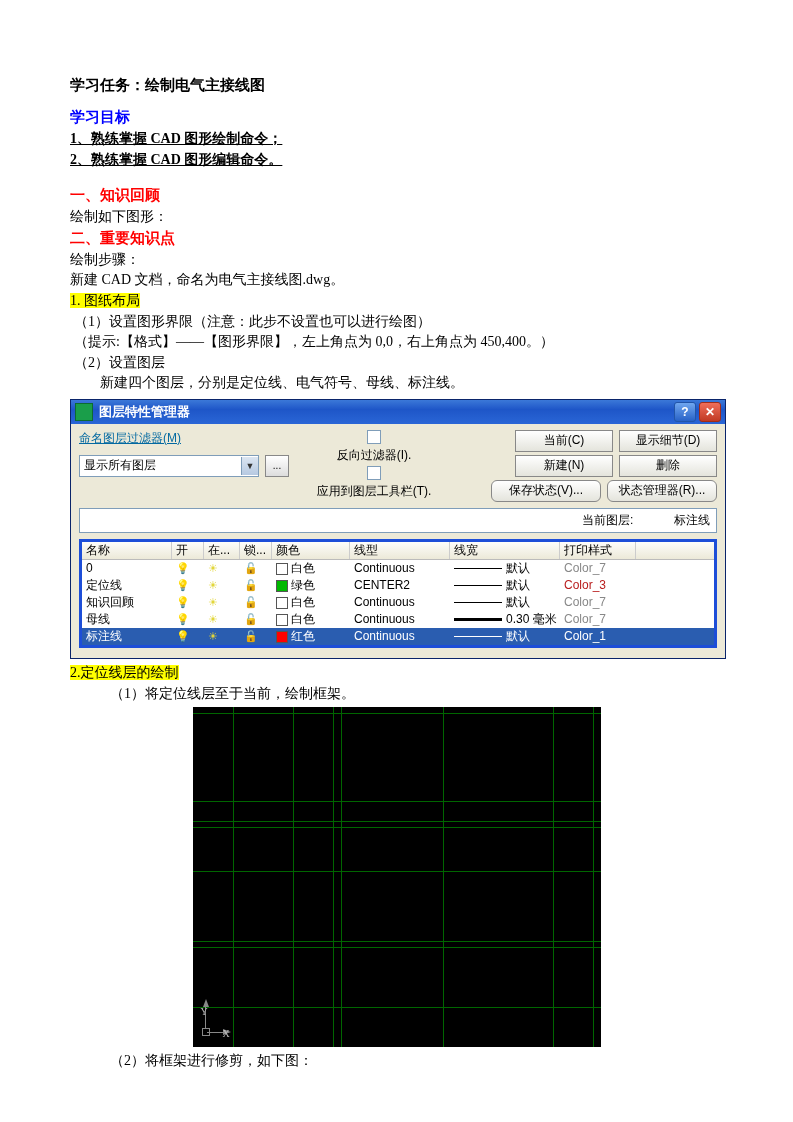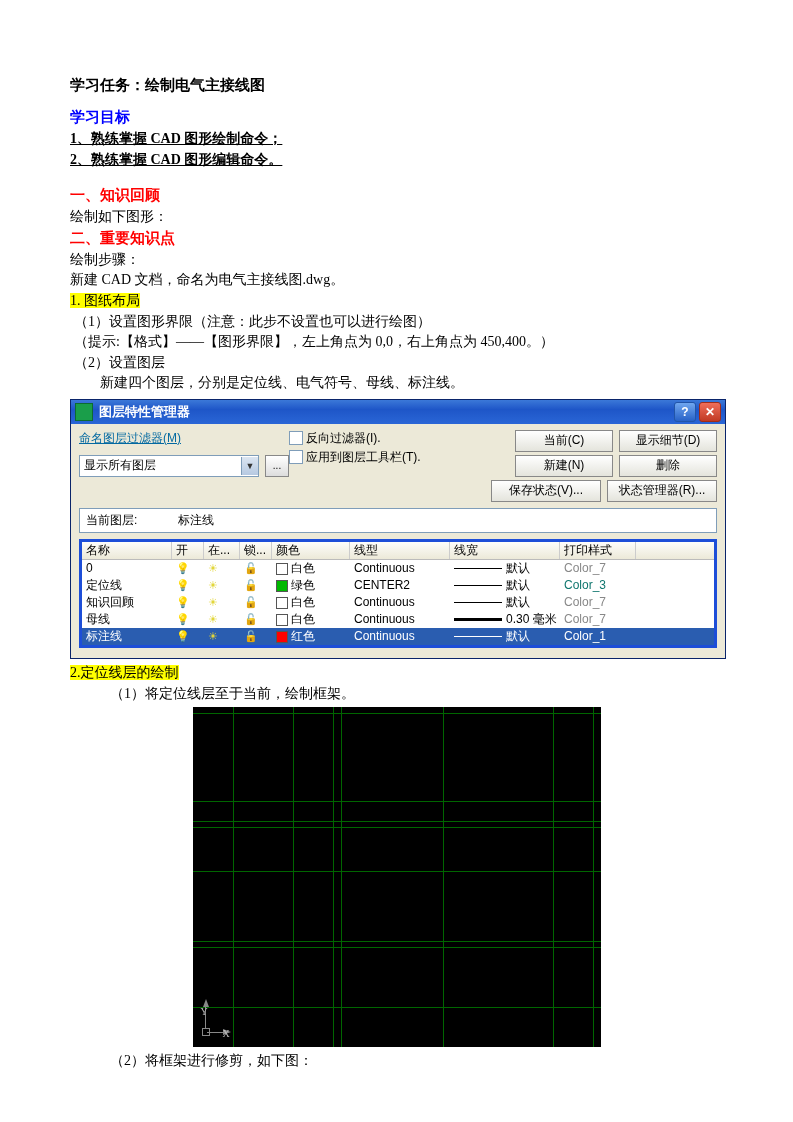--- a/index.html
+++ b/index.html
@@ -77,39 +77,39 @@
     display: flex; align-items: center; justify-content: center;
     font-size: 9px; color: #333;
   }
   .dots-btn {
     width: 22px; height: 20px;
     border: 1px solid #888;
     background: linear-gradient(to bottom, #fff, #ddd);
     display: flex; align-items: center; justify-content: center;
     font-size: 10px;
   }
-  .chk { display: flex; align-items: center; gap: 3px; font-size: 12px;}
+  .chk { display: flex; align-items: center; gap: 3px; font-size: 12px; flex-direction: column;}
   .chkbox { width: 12px; height: 12px; border: 1px solid #7f9db9; background: #fff; }
   .rbtn {
     width: 96px; height: 20px;
     border: 1px solid #888;
     background: linear-gradient(to bottom, #fff, #e4e4dc);
     font-size: 12px; display: flex; align-items: center; justify-content: center;
   }
-  .rbtn.wide { width: 108px; }
+  .rbtn.wide { width: 108px; border-radius: 6px; }
   .top-controls { display: flex; }
   .left-col { width: 210px; }
   .mid-col { width: 170px; display:flex; flex-direction:column; gap:2px; padding-top:0; }
   .right-col { flex: 1; display: flex; flex-direction: column; gap: 3px; align-items: flex-end; }
   .btn-row { display: flex; gap: 6px; }
 
   .cur-layer {
     background: #fff; border: 1px solid #7f9db9;
     padding: 3px 6px; font-size: 12px; margin-top: 6px;
-    display: flex; align-items: center;
+    display: flex; align-items: center; justify-content: flex-end;
   }
   .cur-layer .lbl { width: 92px; }
 
   .table {
     margin-top: 6px;
     border: 3px solid #1d4ed8;
     background: #fff;
     font-size: 12px;
   }
   .thead, .trow {
@@ -255,21 +255,21 @@
               <div style="color:#888">Color_7</div>
             </div>
             <div class="trow">
               <div>定位线</div>
               <div><span class="bulb">💡</span></div>
               <div><span class="sun">☀</span></div>
               <div><span class="lock">🔓</span></div>
               <div><span class="sw green"></span>绿色</div>
               <div>CENTER2</div>
               <div><span class="lw-line"></span>默认</div>
-              <div style="color:#0f766e">Color_3</div>
+              <div style="color:#b91c1c">Color_3</div>
             </div>
             <div class="trow">
               <div>知识回顾</div>
               <div><span class="bulb">💡</span></div>
               <div><span class="sun">☀</span></div>
               <div><span class="lock">🔓</span></div>
               <div><span class="sw white"></span>白色</div>
               <div>Continuous</div>
               <div><span class="lw-line"></span>默认</div>
               <div style="color:#888">Color_7</div>

